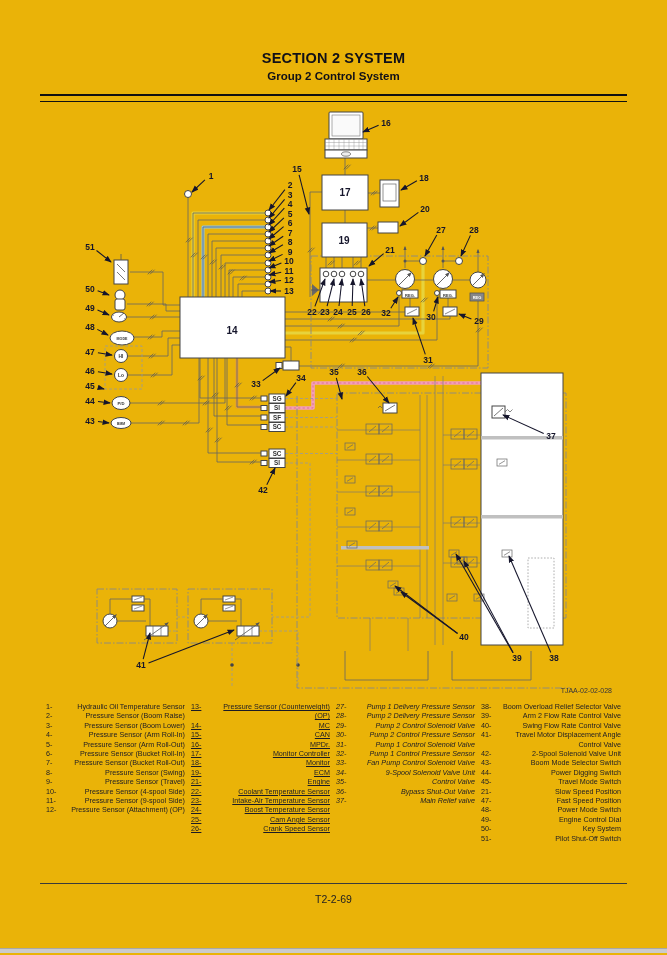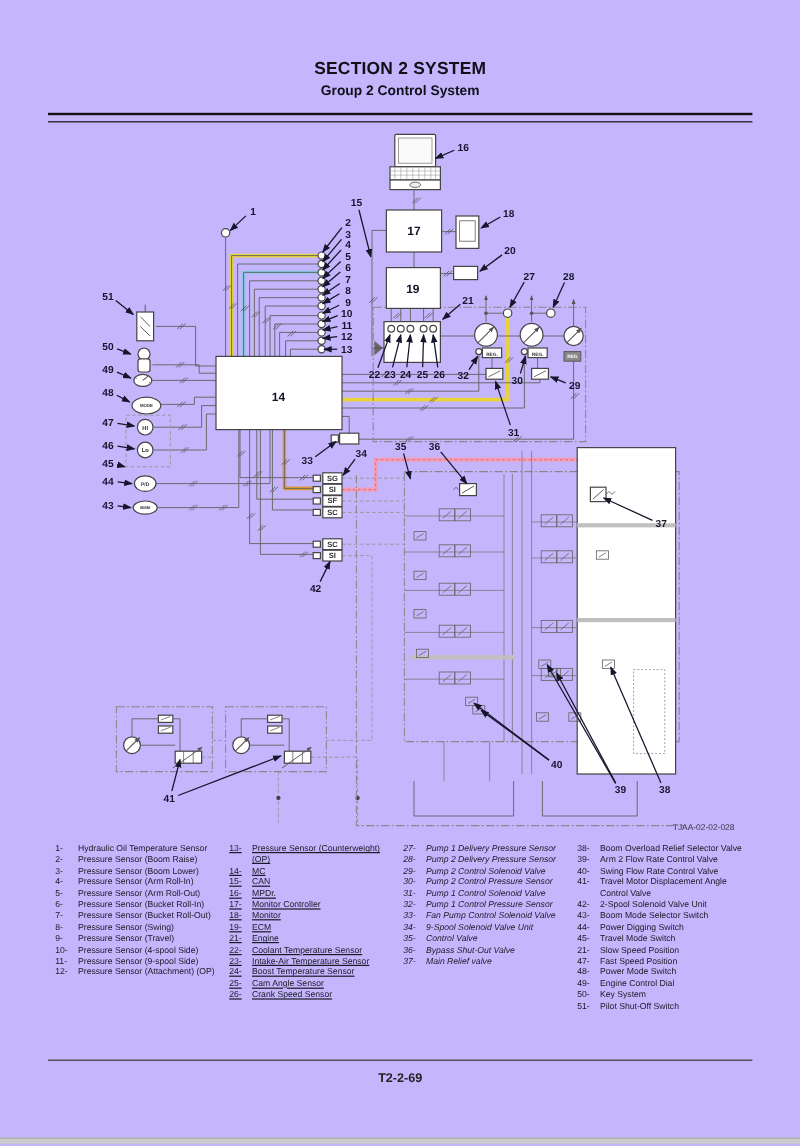--- a/index.html
+++ b/index.html
@@ -1,16 +1,16 @@
 <!DOCTYPE html>
 <html style="--wire-yellow: #e7d33c; --wire-blue: #8ec6e6; --wire-orange: #e39b3a; --wire-pink: #f2a0b8; --wire-pink-core: #e2718f; --callout: #15152b;"><head>
 <meta charset="utf-8">
 <style>
   html,body{margin:0;padding:0;background:#fff;}
-  .page{position:relative;width:667px;height:955px;background:#c4b5fd;overflow:hidden;
+  .page{position:relative;width:667px;height:955px;background:#eab308;overflow:hidden;
         font-family:"Liberation Sans",sans-serif;color:#1b1b26;}
   
   .hdr{position:absolute;left:40px;top:50px;width:587px;text-align:center;}
   .hdr h1{margin:0;font-size:14.5px;font-weight:bold;color:#101018;letter-spacing:.2px;}
   .hdr h2{margin:4px 0 0 0;font-size:11.5px;font-weight:bold;color:#101018;}
   .rule-top{position:absolute;left:40px;top:94px;width:587px;height:5px;
             border-top:2.4px solid #111;border-bottom:1px solid #111;}
   
   svg.diagram{position:absolute;left:0;top:0;}
   .w{stroke:#666;stroke-width:.8;fill:none;}
@@ -37,24 +37,24 @@
            font-size:7px;color:#33333d;}
   .legend{position:absolute;left:46px;top:702px;width:581px;display:flex;
           font-size:7.2px;line-height:9.4px;color:#1b1b26;}
   .legend-col{flex:none;}
   .legend-col:nth-child(1){width:145px;}
   .legend-col:nth-child(2){width:145px;text-decoration:underline;}
   .legend-col:nth-child(3){width:145px;font-style:italic;}
   .legend-col:nth-child(4){width:146px;}
   .legend-item{display:flex;}
   .li-num{flex:none;width:19px;}
-  .li-text{flex:1;padding-right:6px;}
+  .li-text{flex:1;padding-right:6px;text-align:right;}
   .rule-bottom{position:absolute;left:40px;top:883px;width:587px;height:1px;background:#3a3a3a;}
   .pagenum{position:absolute;left:0;top:893px;width:667px;text-align:center;
-           font-size:10.5px;color:#222;font-weight:bold;}
+           font-size:10.5px;color:#222;}
   .bottombar{position:absolute;left:0;top:948px;width:667px;height:4px;background:#cbcbcb;border-top:1px solid #a8a8a8;}
 </style>
 </head>
 <body>
 
 <div class="page">
 
   <div class="hdr">
     <h1>SECTION 2 SYSTEM</h1>
     <h2>Group 2 Control System</h2>

